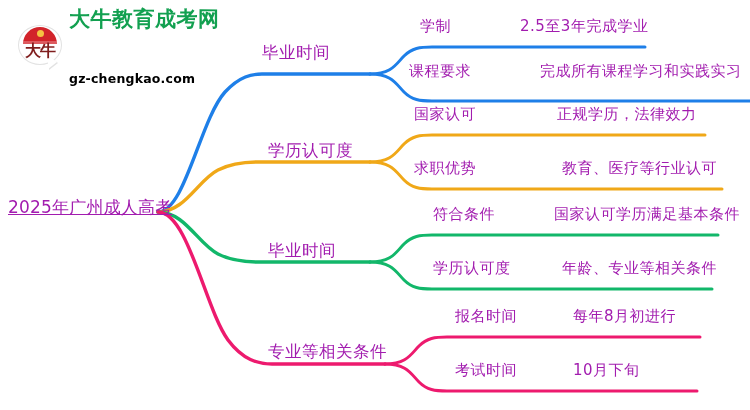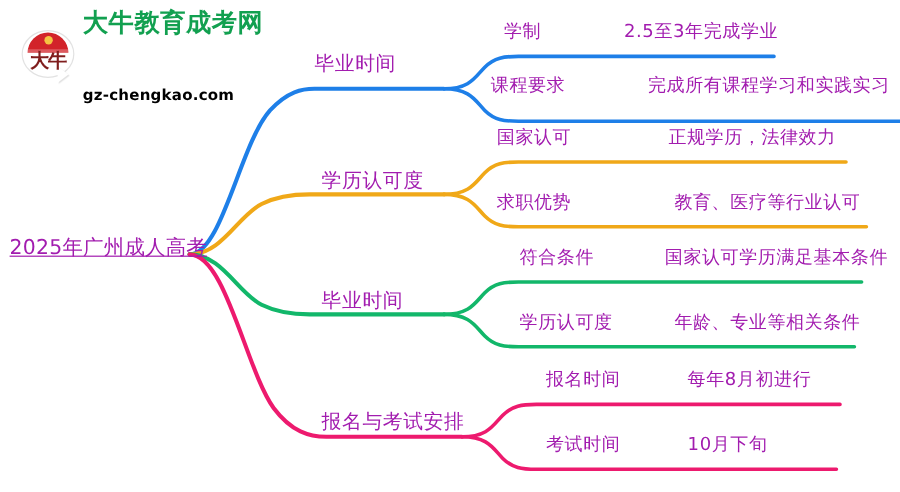--- a/index.html
+++ b/index.html
@@ -129,17 +129,17 @@
 <div class="node leaf-val" style="left:557px;top:107px;">正规学历，法律效力</div>
 <div class="node leaf-key" style="left:414px;top:161px;">求职优势</div>
 <div class="node leaf-val" style="left:562px;top:161px;">教育、医疗等行业认可</div>
 
 <div class="node branch-node" style="left:268px;top:243px;">毕业时间</div>
 <div class="node leaf-key" style="left:433px;top:207px;">符合条件</div>
 <div class="node leaf-val" style="left:554px;top:207px;">国家认可学历满足基本条件</div>
 <div class="node leaf-key" style="left:433px;top:261px;">学历认可度</div>
 <div class="node leaf-val" style="left:562px;top:261px;">年龄、专业等相关条件</div>
 
-<div class="node branch-node" style="left:268px;top:344px;">报名与考试安排</div>
+<div class="node branch-node" style="left:268px;top:344px;">专业等相关条件</div>
 <div class="node leaf-key" style="left:455px;top:309px;">报名时间</div>
 <div class="node leaf-val" style="left:573px;top:309px;">每年8月初进行</div>
 <div class="node leaf-key" style="left:455px;top:363px;">考试时间</div>
 <div class="node leaf-val" style="left:573px;top:363px;">10月下旬</div>
 
 </body></html>

